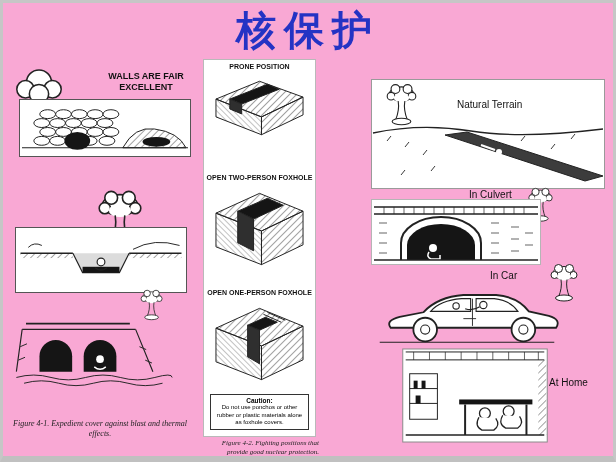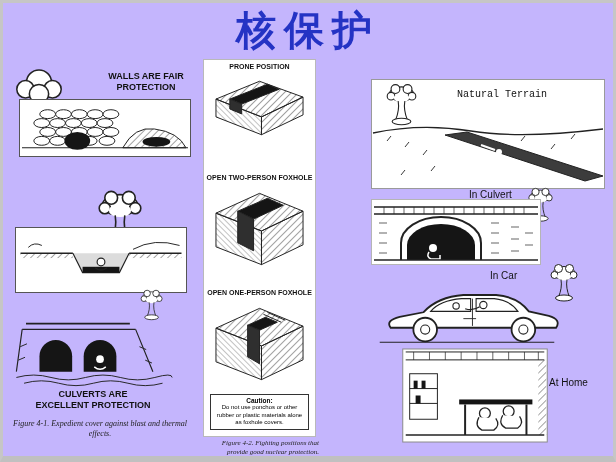--- a/index.html
+++ b/index.html
@@ -1,17 +1,17 @@
 <!DOCTYPE html>
 <html><head>
 <meta charset="utf-8">
 <style>
   * { margin:0; padding:0; box-sizing:border-box; }
   html,body { width:616px; height:462px; background:#c9c9c9; font-family:"Liberation Sans", sans-serif; }
-  .slide { position:absolute; left:0; top:0; width:616px; height:462px; background:#c4b5fd;
+  .slide { position:absolute; left:0; top:0; width:616px; height:462px; background:#f9a8d4;
            border:3px solid #c6c6c6; border-bottom:6px solid #c0c0c0; overflow:hidden; }
   .title { position:absolute; left:0; top:0; width:100%; text-align:center;
            font-size:40px; font-weight:bold; color:#2433c4; letter-spacing:8px;
            font-family:"Liberation Serif", serif; }
   .panel { position:absolute; }
   .abs { position:absolute; }
   .lbl { font-weight:bold; color:#111; line-height:1.25; text-align:center; }
   .lbl-l { font-size:9px; }
   .lbl-m { font-size:7px; width:100%; }
   .lbl-r { font-size:10px; color:#111; white-space:nowrap; }
@@ -39,21 +39,21 @@
   .fox1-lbl { left:0; top:229px; }
   .fox1-pos { left:8px; top:240px; }
   .caution-box { left:6px; top:334px; width:99px; border:1px solid #333; padding:2px 3px; background:#fff; }
   .caution-title { font-size:6.5px; font-weight:bold; text-align:center; }
   .caution-text { font-size:6px; text-align:center; line-height:1.25; }
   .cap2 { left:196px; top:436px; width:120px; font-size:7px;text-align:right; }
 
   
   .p-right { left:366px; top:74px; width:240px; height:366px; }
   .terrain-pos { left:2px; top:2px; }
-  .terrain-lbl { left:88px; top:12px;font-family:Liberation Mono, monospace; }
+  .terrain-lbl { left:88px; top:22px; }
   .bridge-lbl { left:100px; top:112px; }
   .mush2 { left:158px; top:110px; }
   .bridge-pos { left:2px; top:122px; }
   .car-lbl { left:121px; top:193px; }
   .mush3 { left:180px; top:186px; }
   .car-pos { left:0px; top:198px; }
   .home-pos { left:32px; top:271px; }
   .home-lbl { left:180px; top:300px; }
 </style>
 </head>
@@ -90,21 +90,21 @@
     <svg class="abs tree-pos" width="56" height="60" viewBox="0 0 58 62">
       <g fill="#fff" stroke="#222" stroke-width="1.6">
         <circle cx="29" cy="16" r="13"></circle>
         <circle cx="15" cy="23" r="9"></circle>
         <circle cx="43" cy="23" r="9"></circle>
         <circle cx="29" cy="28" r="10"></circle>
       </g>
       <path d="M25 37 L24 54 M33 37 L34 54 M16 54 H44" stroke="#222" stroke-width="1.6" fill="none"></path>
     </svg>
 
-    <div class="abs lbl lbl-l walls-lbl">WALLS ARE FAIR PROTECTION</div>
+    <div class="abs lbl lbl-l walls-lbl">WALLS ARE FAIR EXCELLENT</div>
 
     <div class="abs frame wall-frame">
       <svg width="170" height="56" viewBox="0 0 172 56">
         <line x1="2" y1="48" x2="170" y2="48" stroke="#222" stroke-width="1.2"></line>
         <g fill="#fff" stroke="#222" stroke-width="1">
           <ellipse cx="28" cy="14" rx="8" ry="4.5"></ellipse>
             <ellipse cx="44" cy="14" rx="8" ry="4.5"></ellipse>
           <ellipse cx="60" cy="14" rx="8" ry="4.5"></ellipse>
             <ellipse cx="76" cy="14" rx="8" ry="4.5"></ellipse>
           <ellipse cx="92" cy="14" rx="8" ry="4.5"></ellipse>
@@ -155,21 +155,20 @@
       <path d="M6 42 L0 86 M124 42 L142 86" stroke="#222" stroke-width="1.2" fill="none"></path>
       <path d="M24 86 V70 A17 17 0 0 1 58 70 V86 Z" fill="#151515"></path>
       <path d="M70 86 V70 A17 17 0 0 1 104 70 V86 Z" fill="#151515"></path>
       <circle cx="87" cy="73" r="4" fill="#fff"></circle>
       <path d="M81 81 q6 5 12 0" stroke="#fff" stroke-width="1.5" fill="none"></path>
       <path d="M0 92 q18 -5 36 0 t36 0 t36 0 t36 0 t18 0" stroke="#222" fill="none" stroke-width="1"></path>
       <path d="M8 98 q18 -5 36 0 t36 0 t36 0 t36 0" stroke="#222" fill="none" stroke-width="1"></path>
       <path d="M4 60 l7 -3 M2 74 l7 -3 M128 60 l7 3 M134 74 l7 3" stroke="#222" fill="none" stroke-width="1"></path>
     </svg>
 
-    <div class="abs lbl lbl-l culverts-lbl">CULVERTS ARE EXCELLENT PROTECTION</div>
 
     <div class="abs cap cap1">Figure 4-1. Expedient cover against blast and thermal effects.</div>
   </section>
 
   <section class="panel p-mid">
 
     <div class="abs lbl lbl-m prone-lbl">PRONE POSITION</div>
     <svg class="abs prone-pos" width="95" height="68" viewBox="0 0 96 68">
       <path d="M4 26 L48 8 L92 24 L50 44 Z" fill="url(#hatch)" stroke="#222" stroke-width="1"></path>
       <path d="M4 26 L50 44 L50 62 L4 44 Z" fill="url(#hatch2)" stroke="#222" stroke-width="1"></path>

